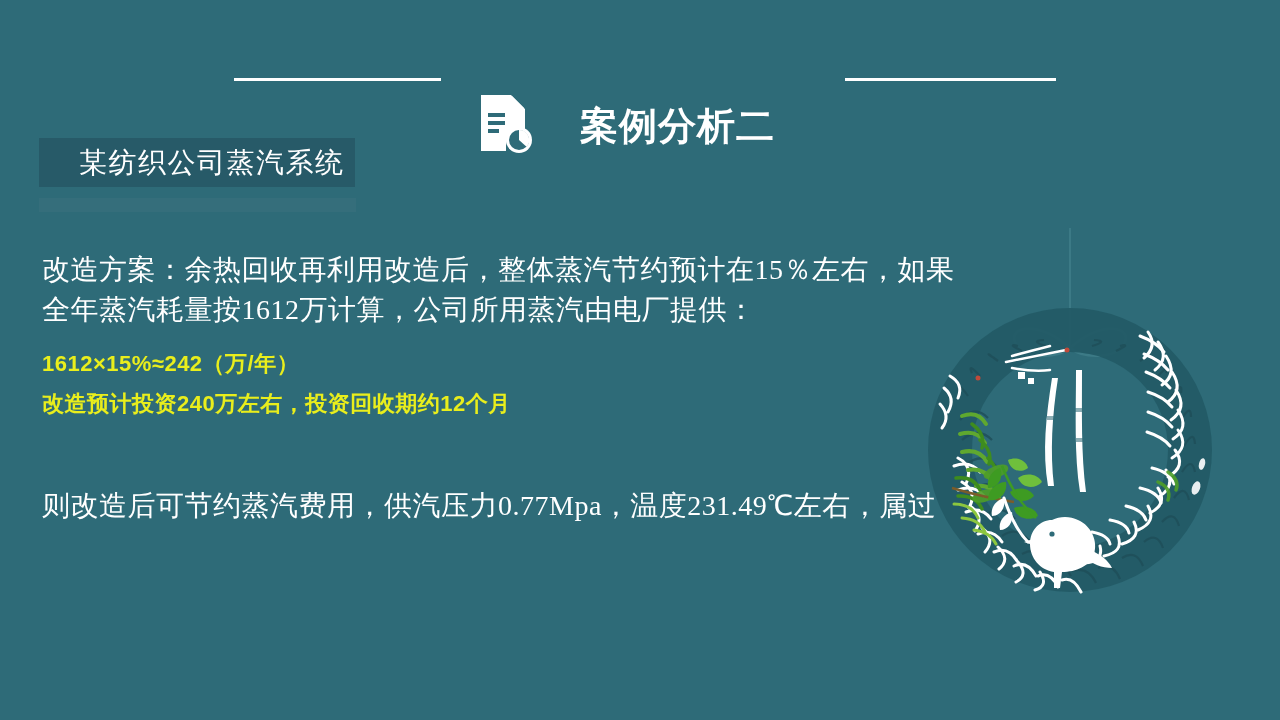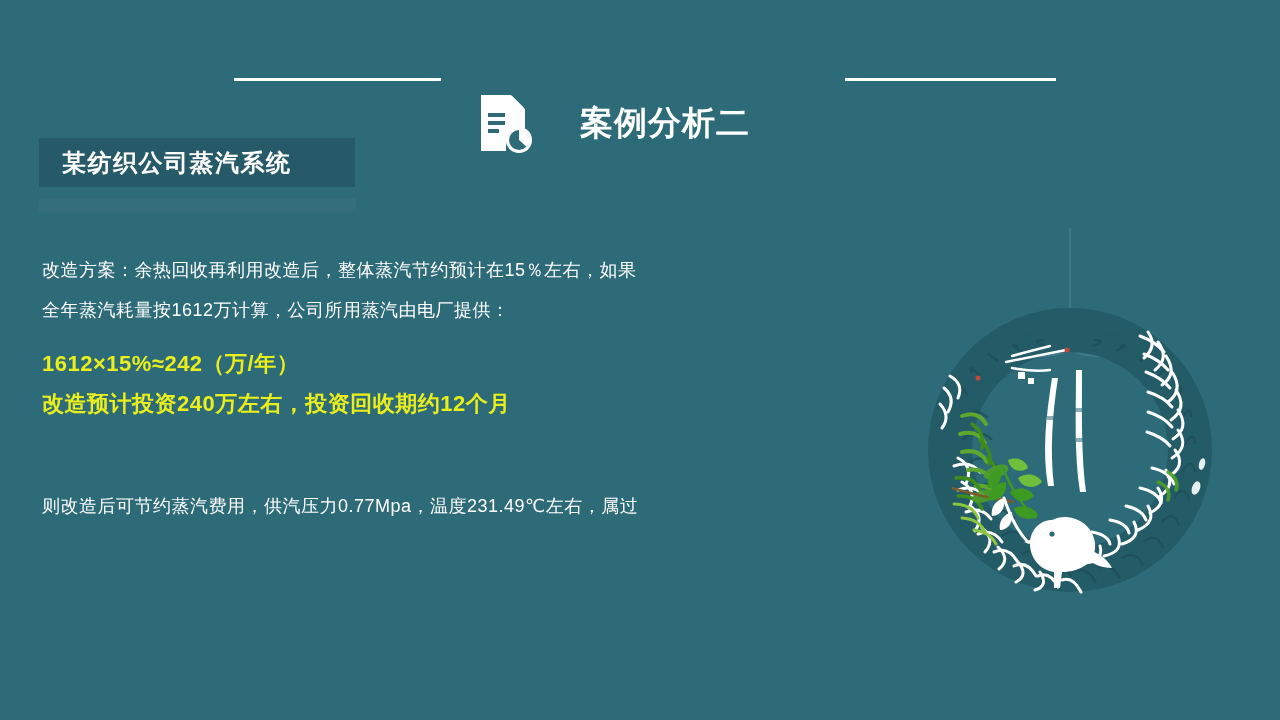--- a/index.html
+++ b/index.html
@@ -50,66 +50,67 @@
     width: 56px;
     height: 62px;
   }
   .doc-icon svg { display: block; width: 100%; height: 100%; }
 
   .header-title {
     position: absolute;
     left: 580px;
     top: 56px;
     width: 230px;
-    font-size: 33px;
+    font-size: 38px;
     font-weight: bold;
     color: #FFFFFF;
     letter-spacing: 1px;
     white-space: nowrap;
   }
 
   
   .section-banner {
     position: absolute;
     left: 39px;
     top: 138px;
     width: 316px;
     height: 49px;
     background: #275A68;
     display: flex;
     align-items: center;
   }
 
   .section-banner-label {
-    padding-left: 23px;
-    font-size: 24px;
-    font-weight: bold;
+    padding-left: 40px;
+    font-size: 28px;
+    font-weight: normal;
     color: #FFFFFF;
     letter-spacing: 1.5px;
     white-space: nowrap;
   }
 
   .section-underbar {
     position: absolute;
     left: 39px;
     top: 198px;
     width: 317px;
     height: 14px;
     background: #356E7B;
   }
 
   
   .para {
     position: absolute;
     left: 42px;
     color: #FFFFFF;
-    font-size: 18px;
+    font-size: 28px;
     line-height: 40px;
     letter-spacing: 0.5px;
     white-space: nowrap;
+    font-family: Liberation Serif, serif;
   }
 
   .para-plan   { top: 250px; }
   .para-specs  { top: 486px; }
   .para-usage  { top: 566px; }
 
   .para .line { display: block; }
 
   .highlight-block {
     position: absolute;

